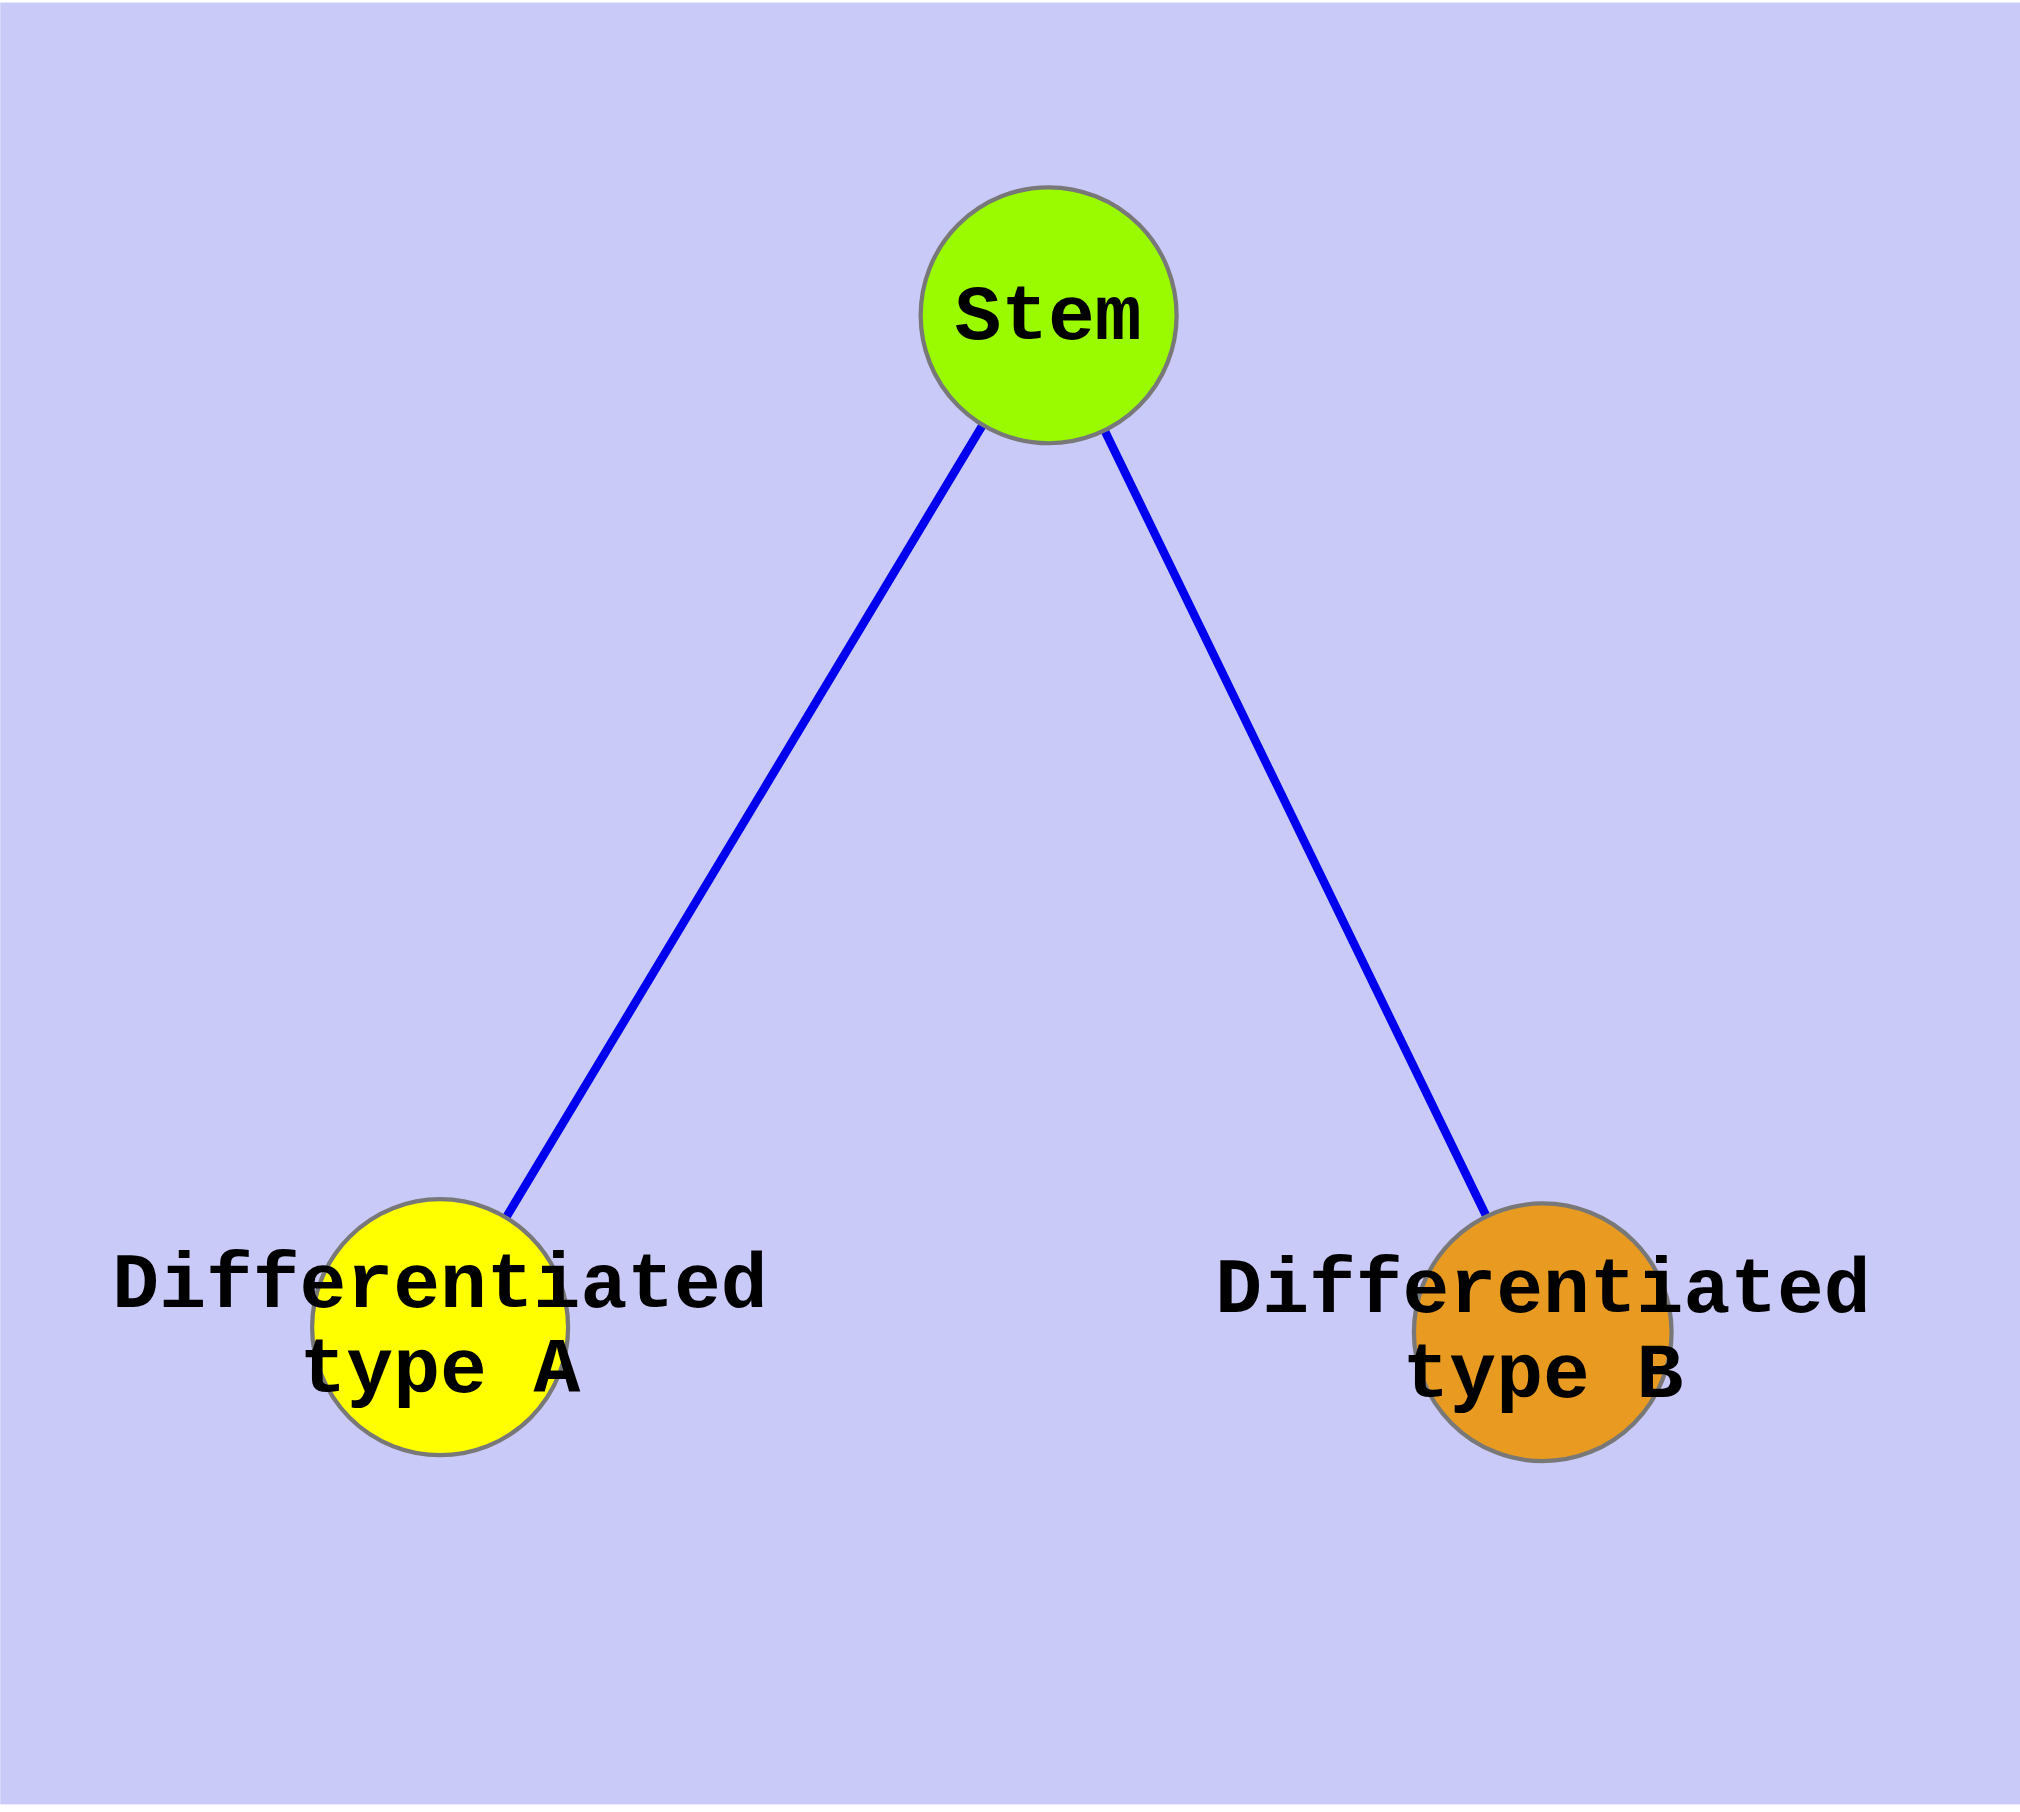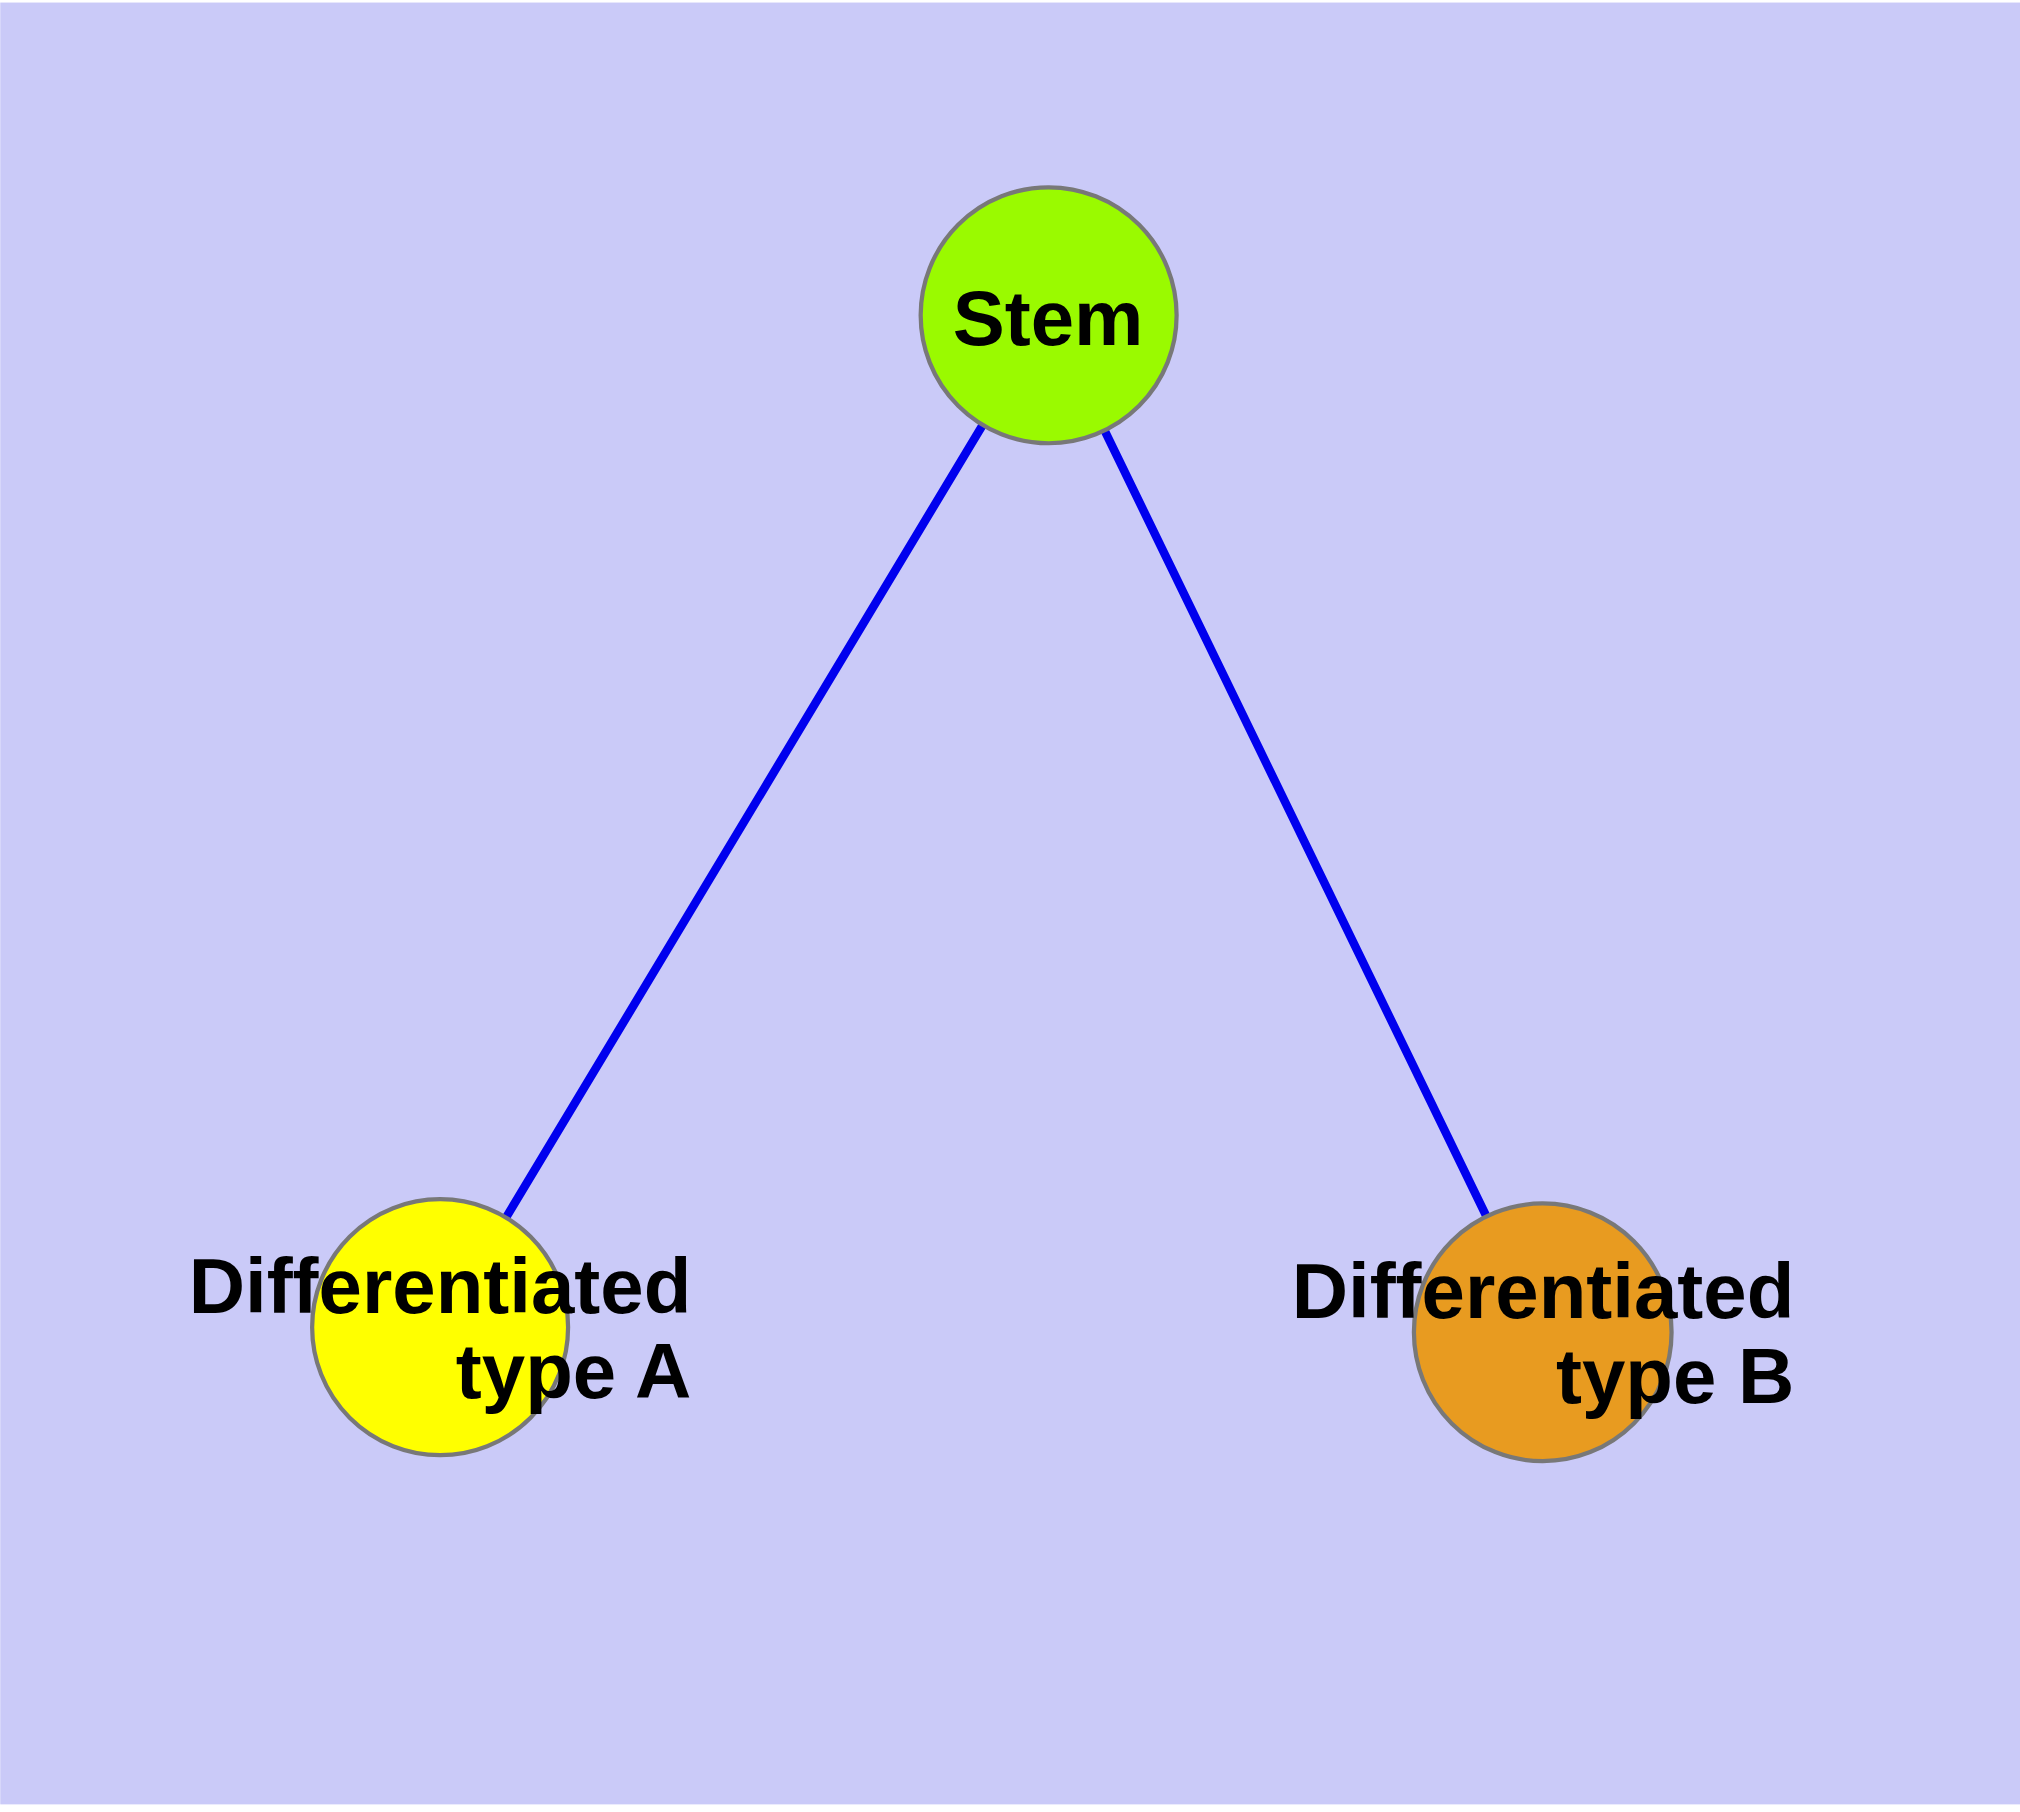--- a/index.html
+++ b/index.html
@@ -21,23 +21,24 @@
     left: 0;
     top: 0;
   }
   .node-label {
     position: absolute;
     transform: translate(-50%, -50%);
     font-weight: bold;
     font-size: 78px;
     line-height: 85px;
     color: #000000;
-    text-align: right;
+    text-align: center;
     white-space: pre-line;
     width: max-content;
+    font-family: Liberation Mono, monospace;
   }
   .label-stem   { left: 1048px; top: 318px; }
   .label-type-a { left: 440px;  top: 1329px; }
   .label-type-b { left: 1543px; top: 1334px; }
 </style>
 </head>
 <body>
 
 <div class="stage">
 

